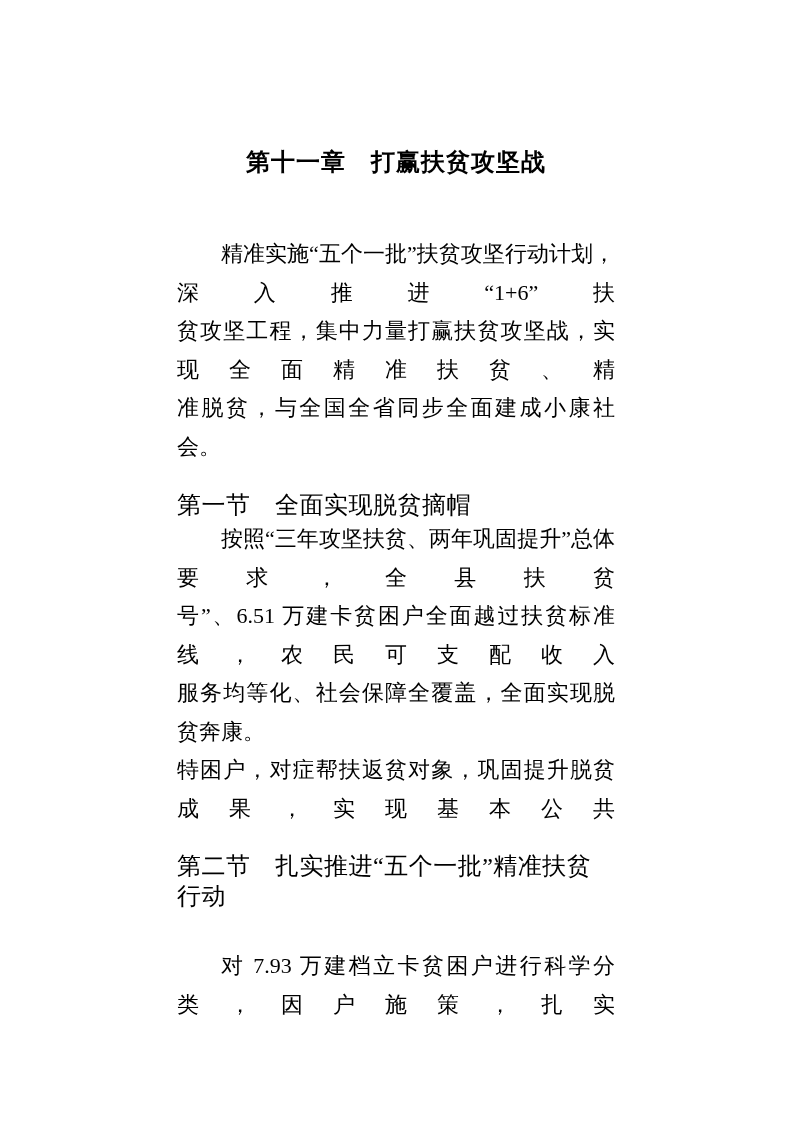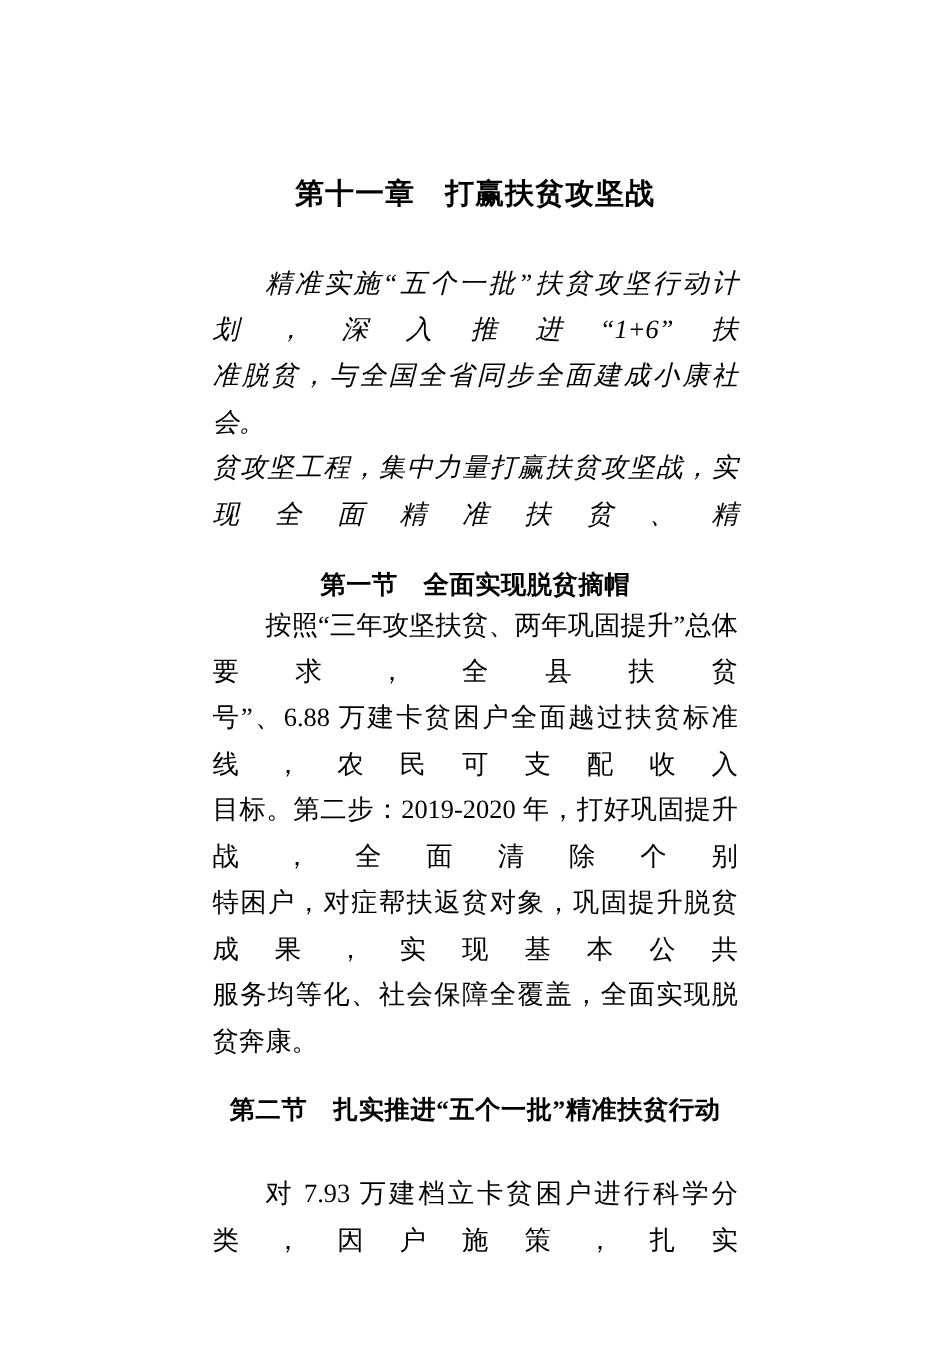--- a/index.html
+++ b/index.html
@@ -23,67 +23,66 @@
     margin: 0;
     font-family: "Liberation Sans", "DejaVu Sans", sans-serif;
     font-size: 24px;
     line-height: 28px;
     font-weight: bold;
     text-align: center;
     letter-spacing: 1px;
   }
   .section-heading {
     margin: 0;
-    font-size: 21px;
+    font-size: 24px;
     line-height: 30px;
-    font-weight: bold;
-    text-align: center;
+    font-weight: normal;
+    text-align: left;
     letter-spacing: 0.5px;
   }
   .para {
     font-size: 22px;
     line-height: 38.5px;
   }
   .para .line {
     text-align: justify;
     text-align-last: justify;
   }
   .para .line.first {
     text-indent: 44px;
   }
   .para .line.last {
     text-align-last: left;
   }
-  .intro-para   { margin-top: 41px; font-style: italic; }
+  .intro-para   { margin-top: 59px; }
   .s1-heading   { margin-top: 24px; }
   .s1-para      { }
   .s2-heading   { margin-top: 23px; }
   .s2-para      { margin-top: 36px; }
 </style>
 </head>
 <body>
 
 <div class="page">
 
   <h1 class="chapter-title">第十一章　打赢扶贫攻坚战</h1>
 
   <div class="para intro-para">
     <div class="line first">精准实施“五个一批”扶贫攻坚行动计划，深入推进“1+6”扶</div>
+    <div class="line">贫攻坚工程，集中力量打赢扶贫攻坚战，实现全面精准扶贫、精</div>
     <div class="line last">准脱贫，与全国全省同步全面建成小康社会。</div>
-    <div class="line">贫攻坚工程，集中力量打赢扶贫攻坚战，实现全面精准扶贫、精</div>
   </div>
 
   <h2 class="section-heading s1-heading">第一节　全面实现脱贫摘帽</h2>
 
   <div class="para s1-para">
     <div class="line first">按照“三年攻坚扶贫、两年巩固提升”总体要求，全县扶贫</div>
-    <div class="line">号”、6.88 万建卡贫困户全面越过扶贫标准线，农民可支配收入</div>
-    <div class="line">目标。第二步：2019-2020 年，打好巩固提升战，全面清除个别</div>
+    <div class="line">号”、6.51 万建卡贫困户全面越过扶贫标准线，农民可支配收入</div>
+    <div class="line last">服务均等化、社会保障全覆盖，全面实现脱贫奔康。</div>
     <div class="line">特困户，对症帮扶返贫对象，巩固提升脱贫成果，实现基本公共</div>
-    <div class="line last">服务均等化、社会保障全覆盖，全面实现脱贫奔康。</div>
   </div>
 
   <h2 class="section-heading s2-heading">第二节　扎实推进“五个一批”精准扶贫行动</h2>
 
   <div class="para s2-para">
     <div class="line first">对 7.93 万建档立卡贫困户进行科学分类，因户施策，扎实</div>
 
   </div>
 
 </div>

